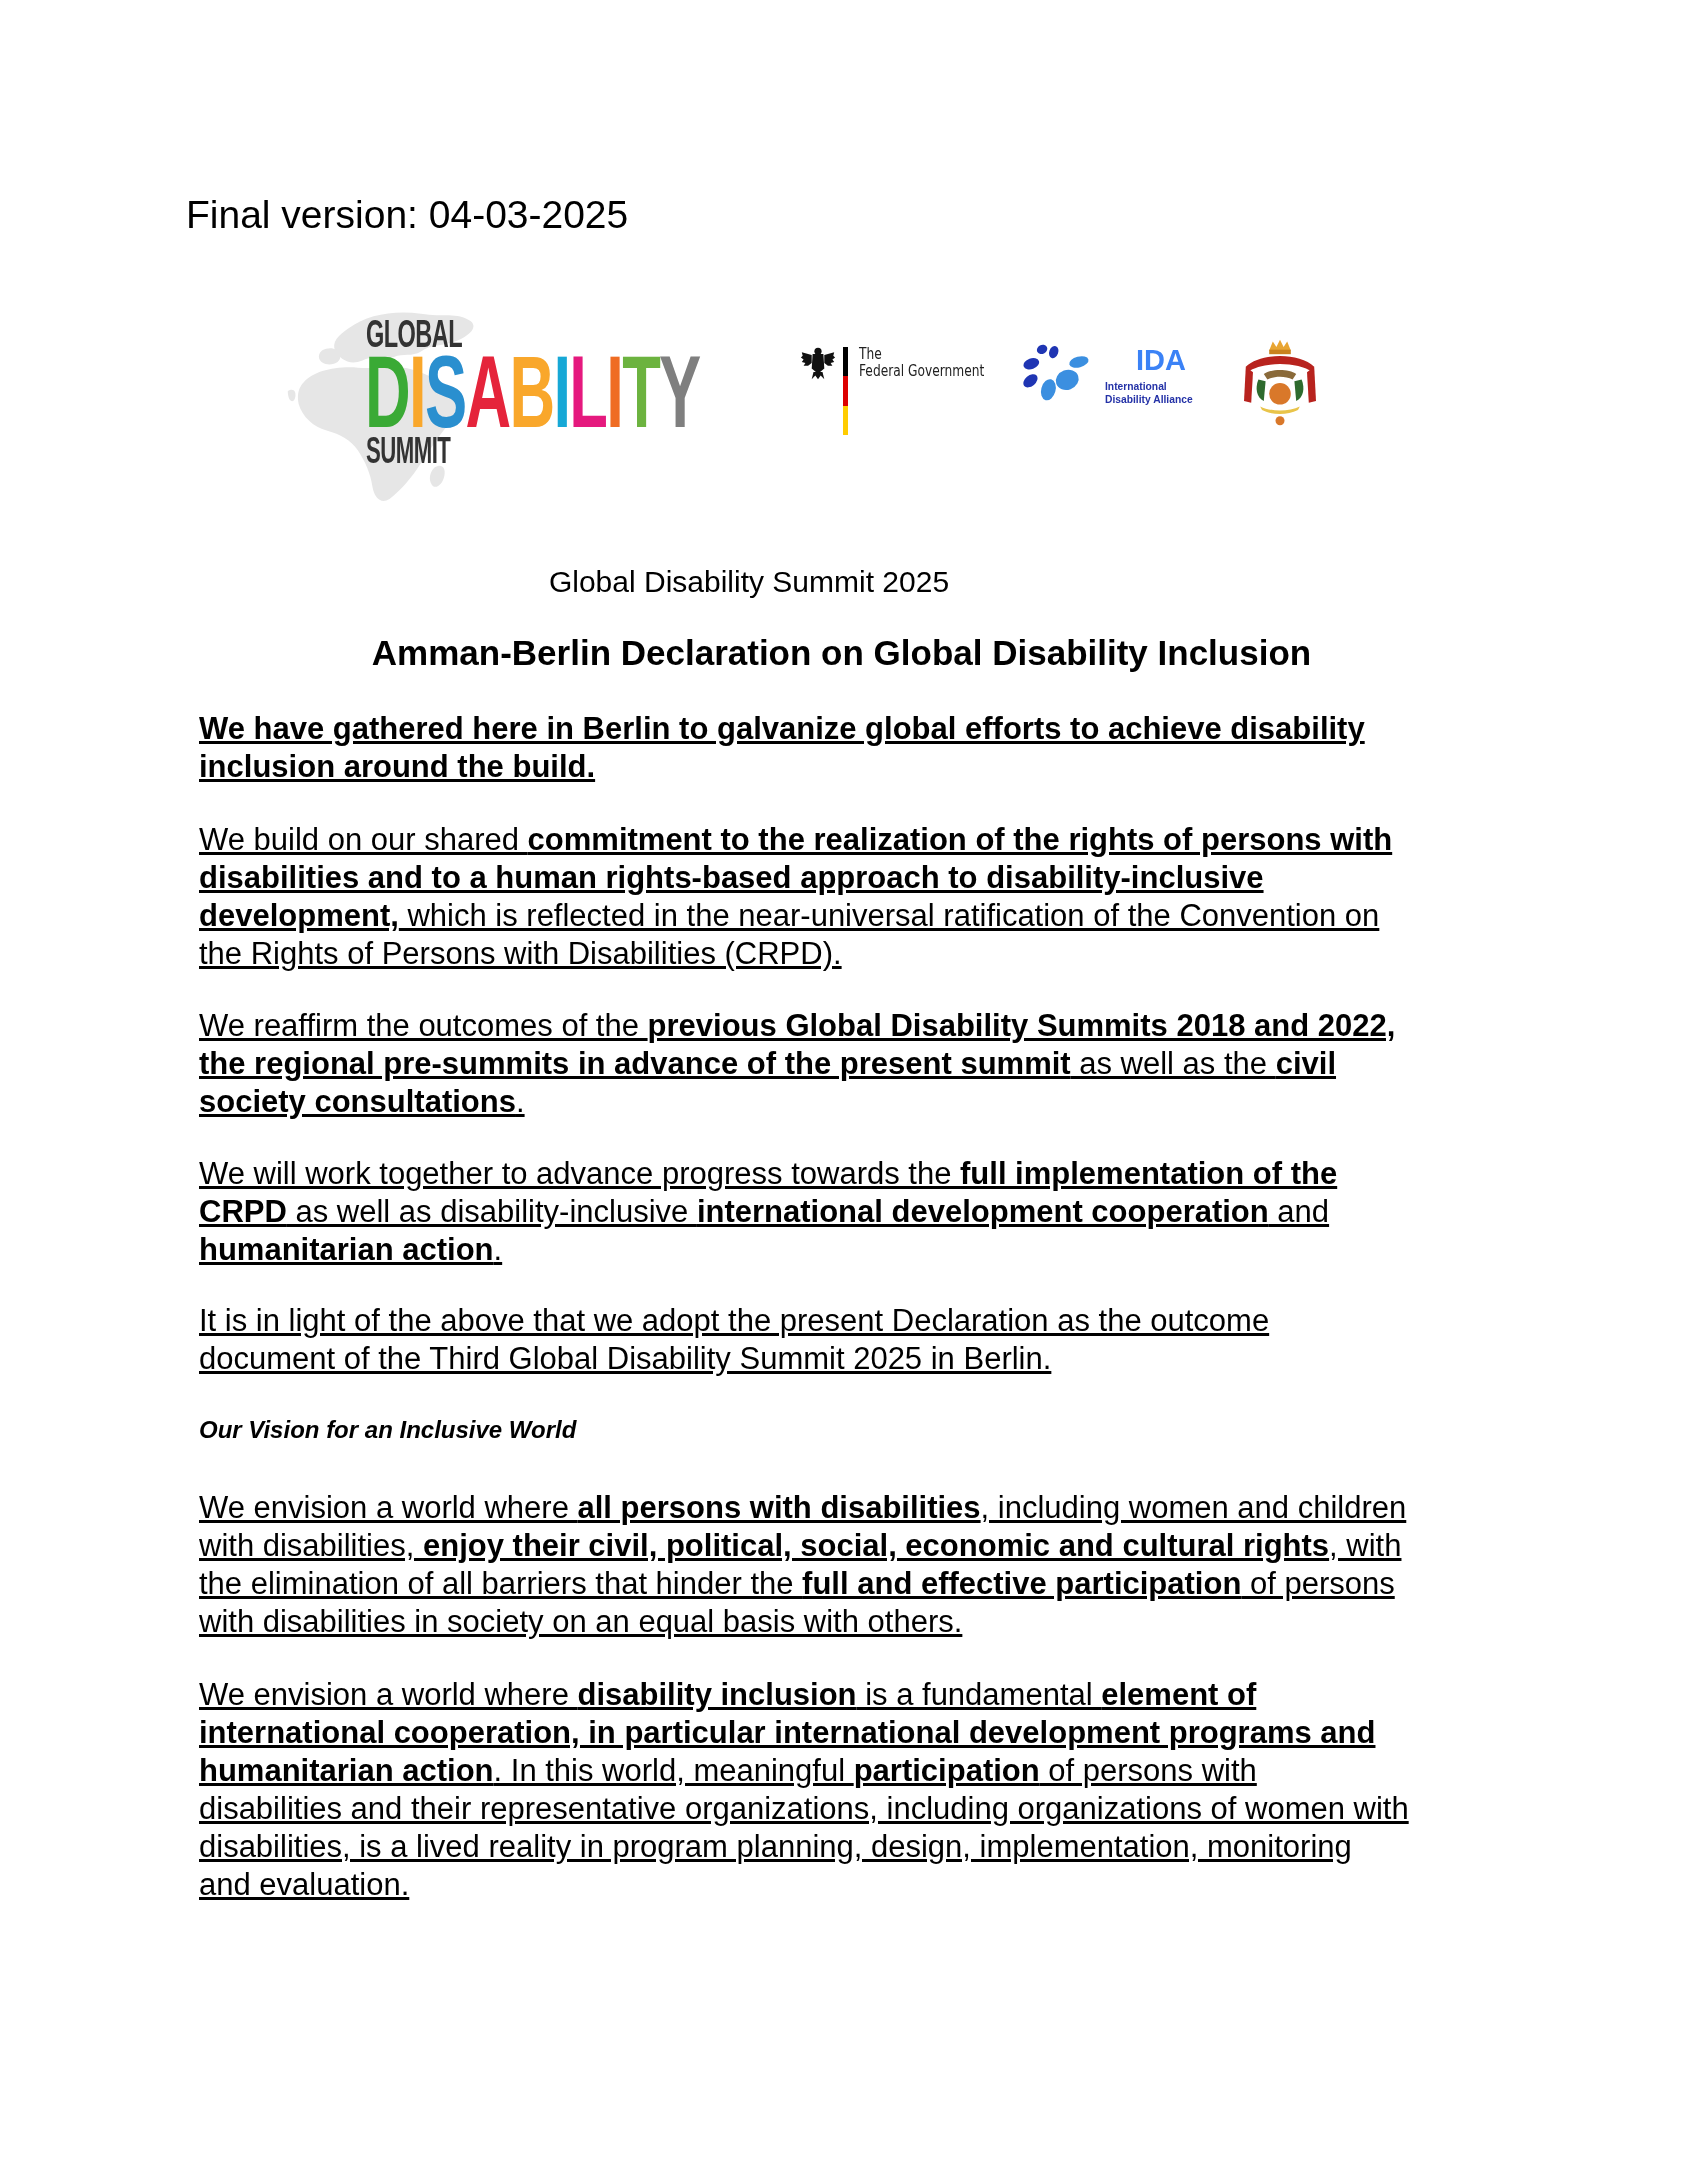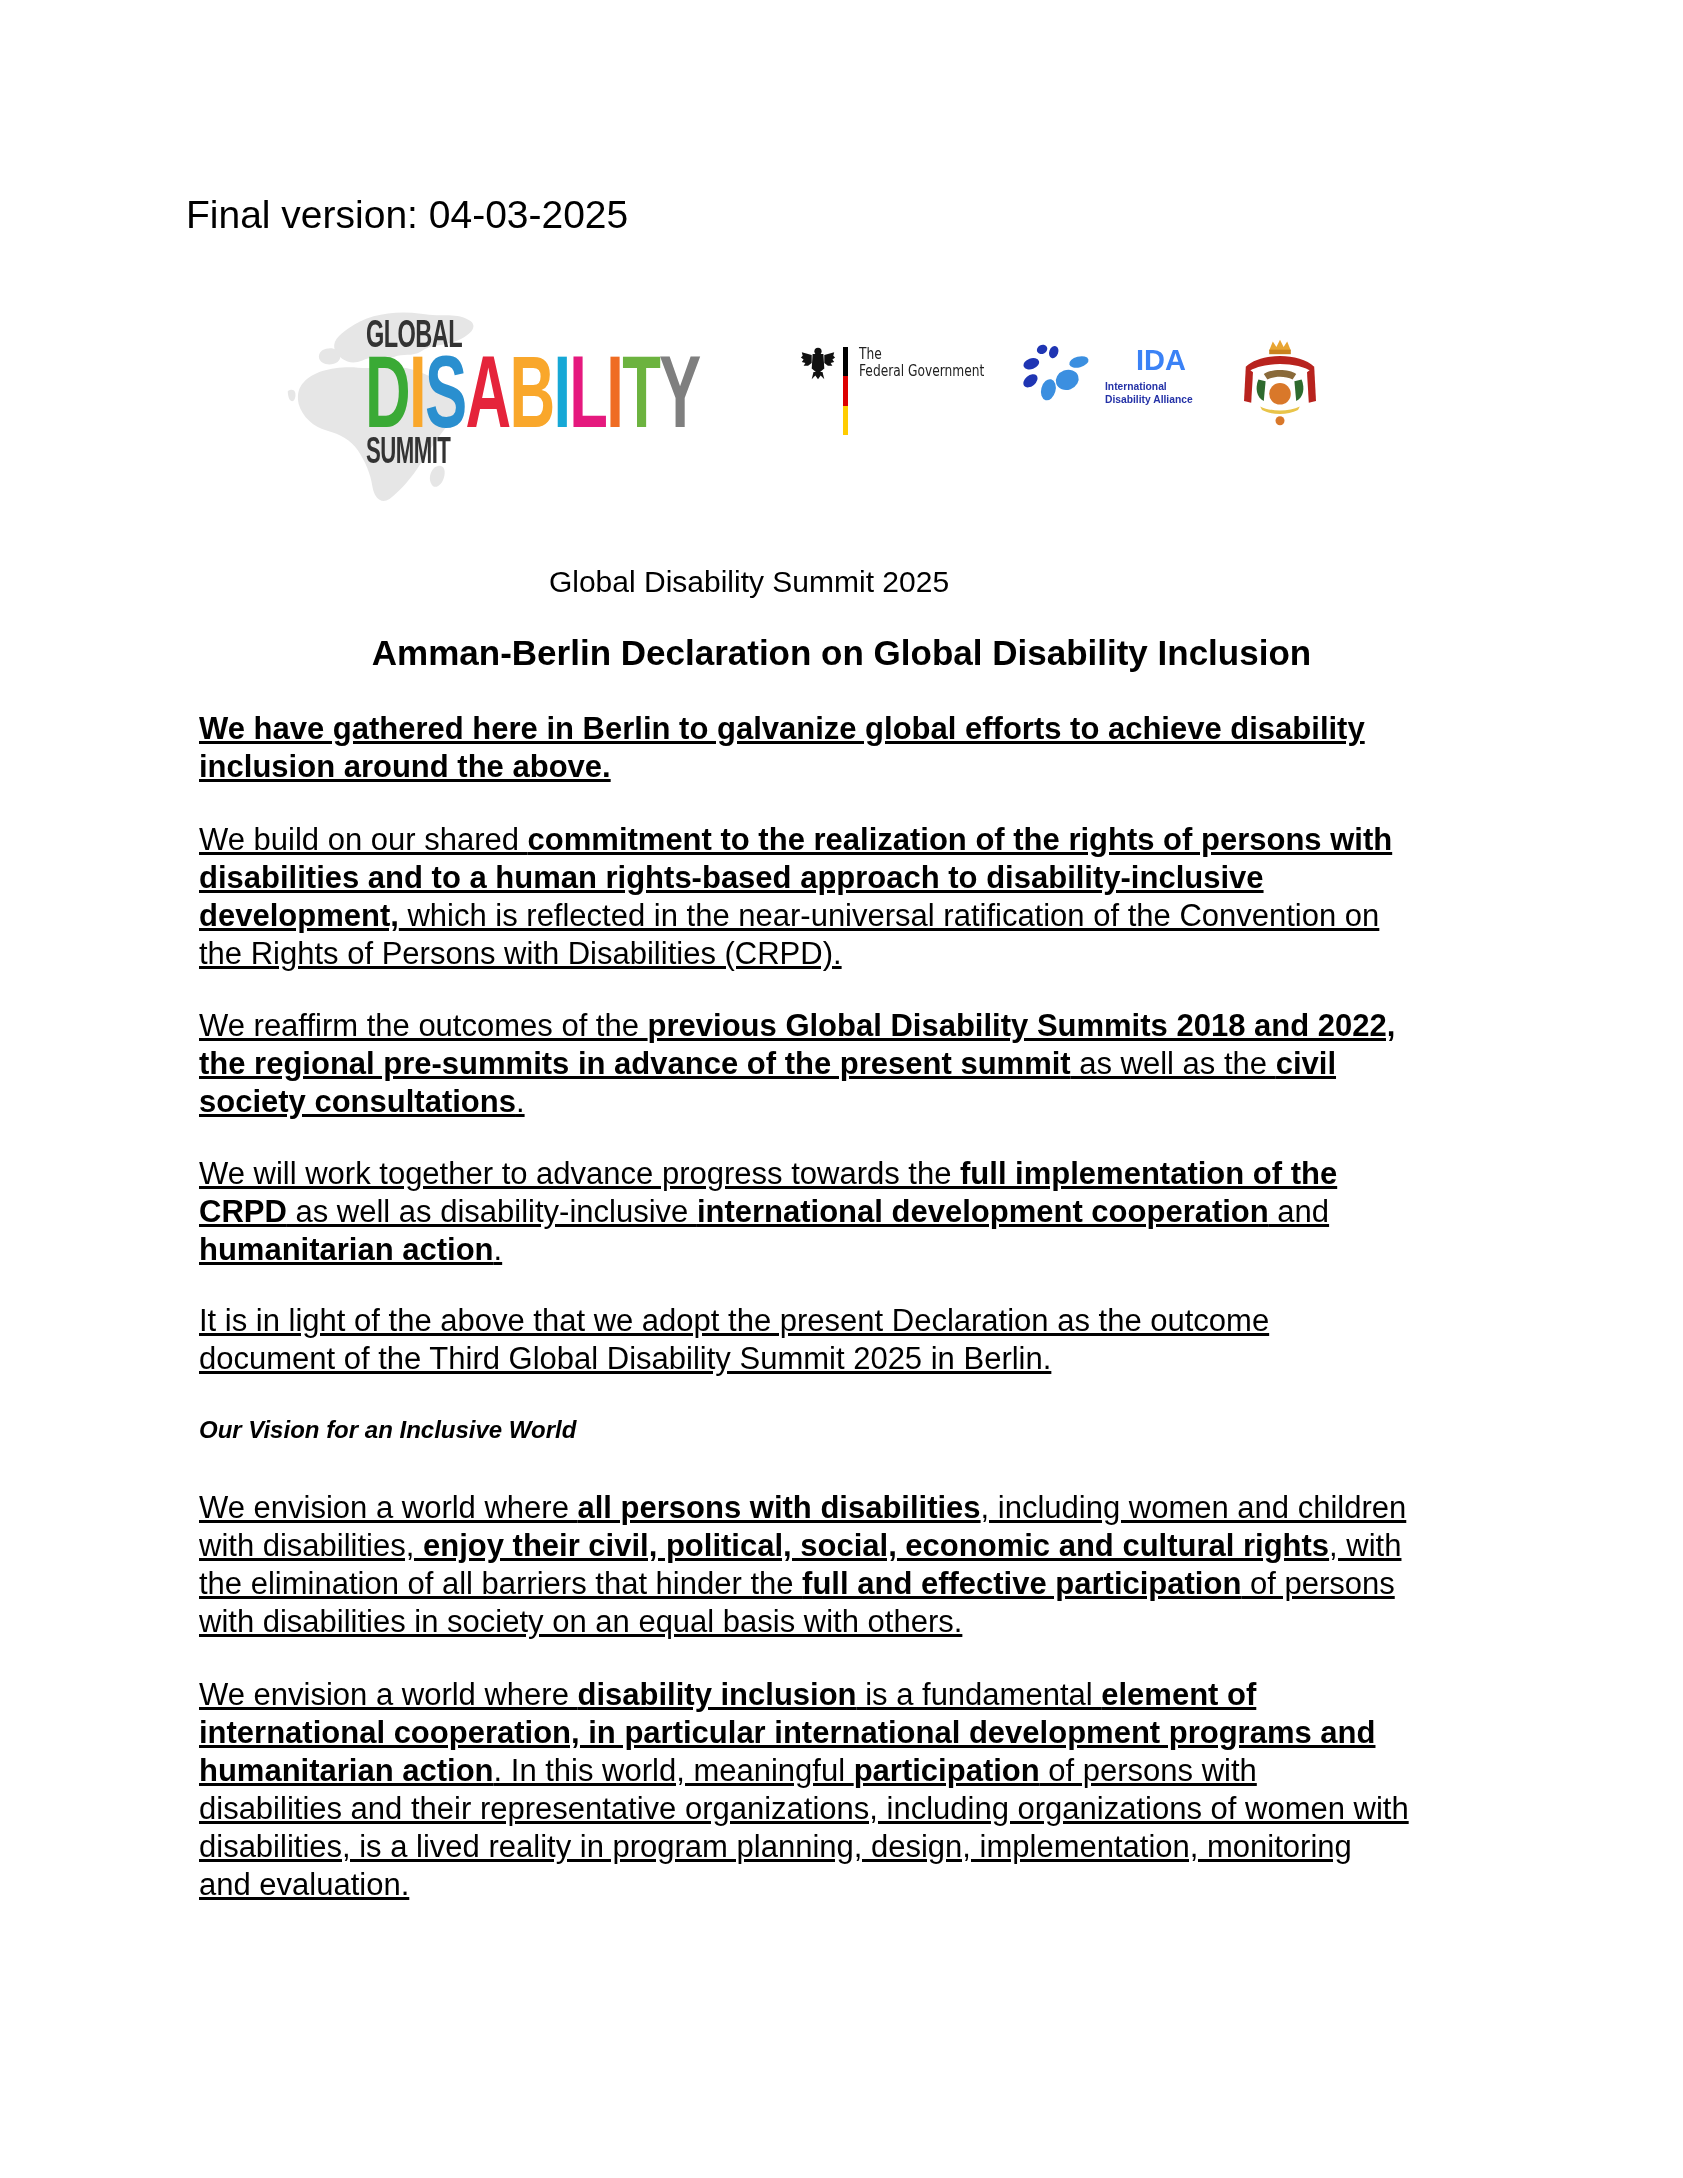--- a/index.html
+++ b/index.html
@@ -108,21 +108,21 @@
     <circle cx="42" cy="92" r="5" fill="#d9782a"></circle>
   </svg>
 </div>
 
 <div class="abs subtitle">Global Disability Summit 2025</div>
 <div class="abs title">Amman-Berlin Declaration on Global Disability Inclusion</div>
 
 <div id="paras">
     <div class="para" style="top: 710px;">
       <span class="line"><b>We have gathered here in Berlin to galvanize global efforts to achieve disability</b></span>
-      <span class="line"><b>inclusion around the above.</b></span>
+      <span class="line"><b>inclusion around the build.</b></span>
     </div>
     <div class="para" style="top: 821px;">
       <span class="line"><span>We build on our shared </span><b>commitment to the realization of the rights of persons with</b></span>
       <span class="line"><b>disabilities and to a human rights-based approach to disability-inclusive</b></span>
       <span class="line"><b>development,</b><span> which is reflected in the near-universal ratification of the Convention on</span></span>
       <span class="line"><span>the Rights of Persons with Disabilities (CRPD).</span></span>
     </div>
     <div class="para" style="top: 1007px;">
       <span class="line"><span>We reaffirm the outcomes of the </span><b>previous Global Disability Summits 2018 and 2022,</b></span>
       <span class="line"><b>the regional pre-summits in advance of the present summit</b><span> as well as the </span><b>civil</b></span>

